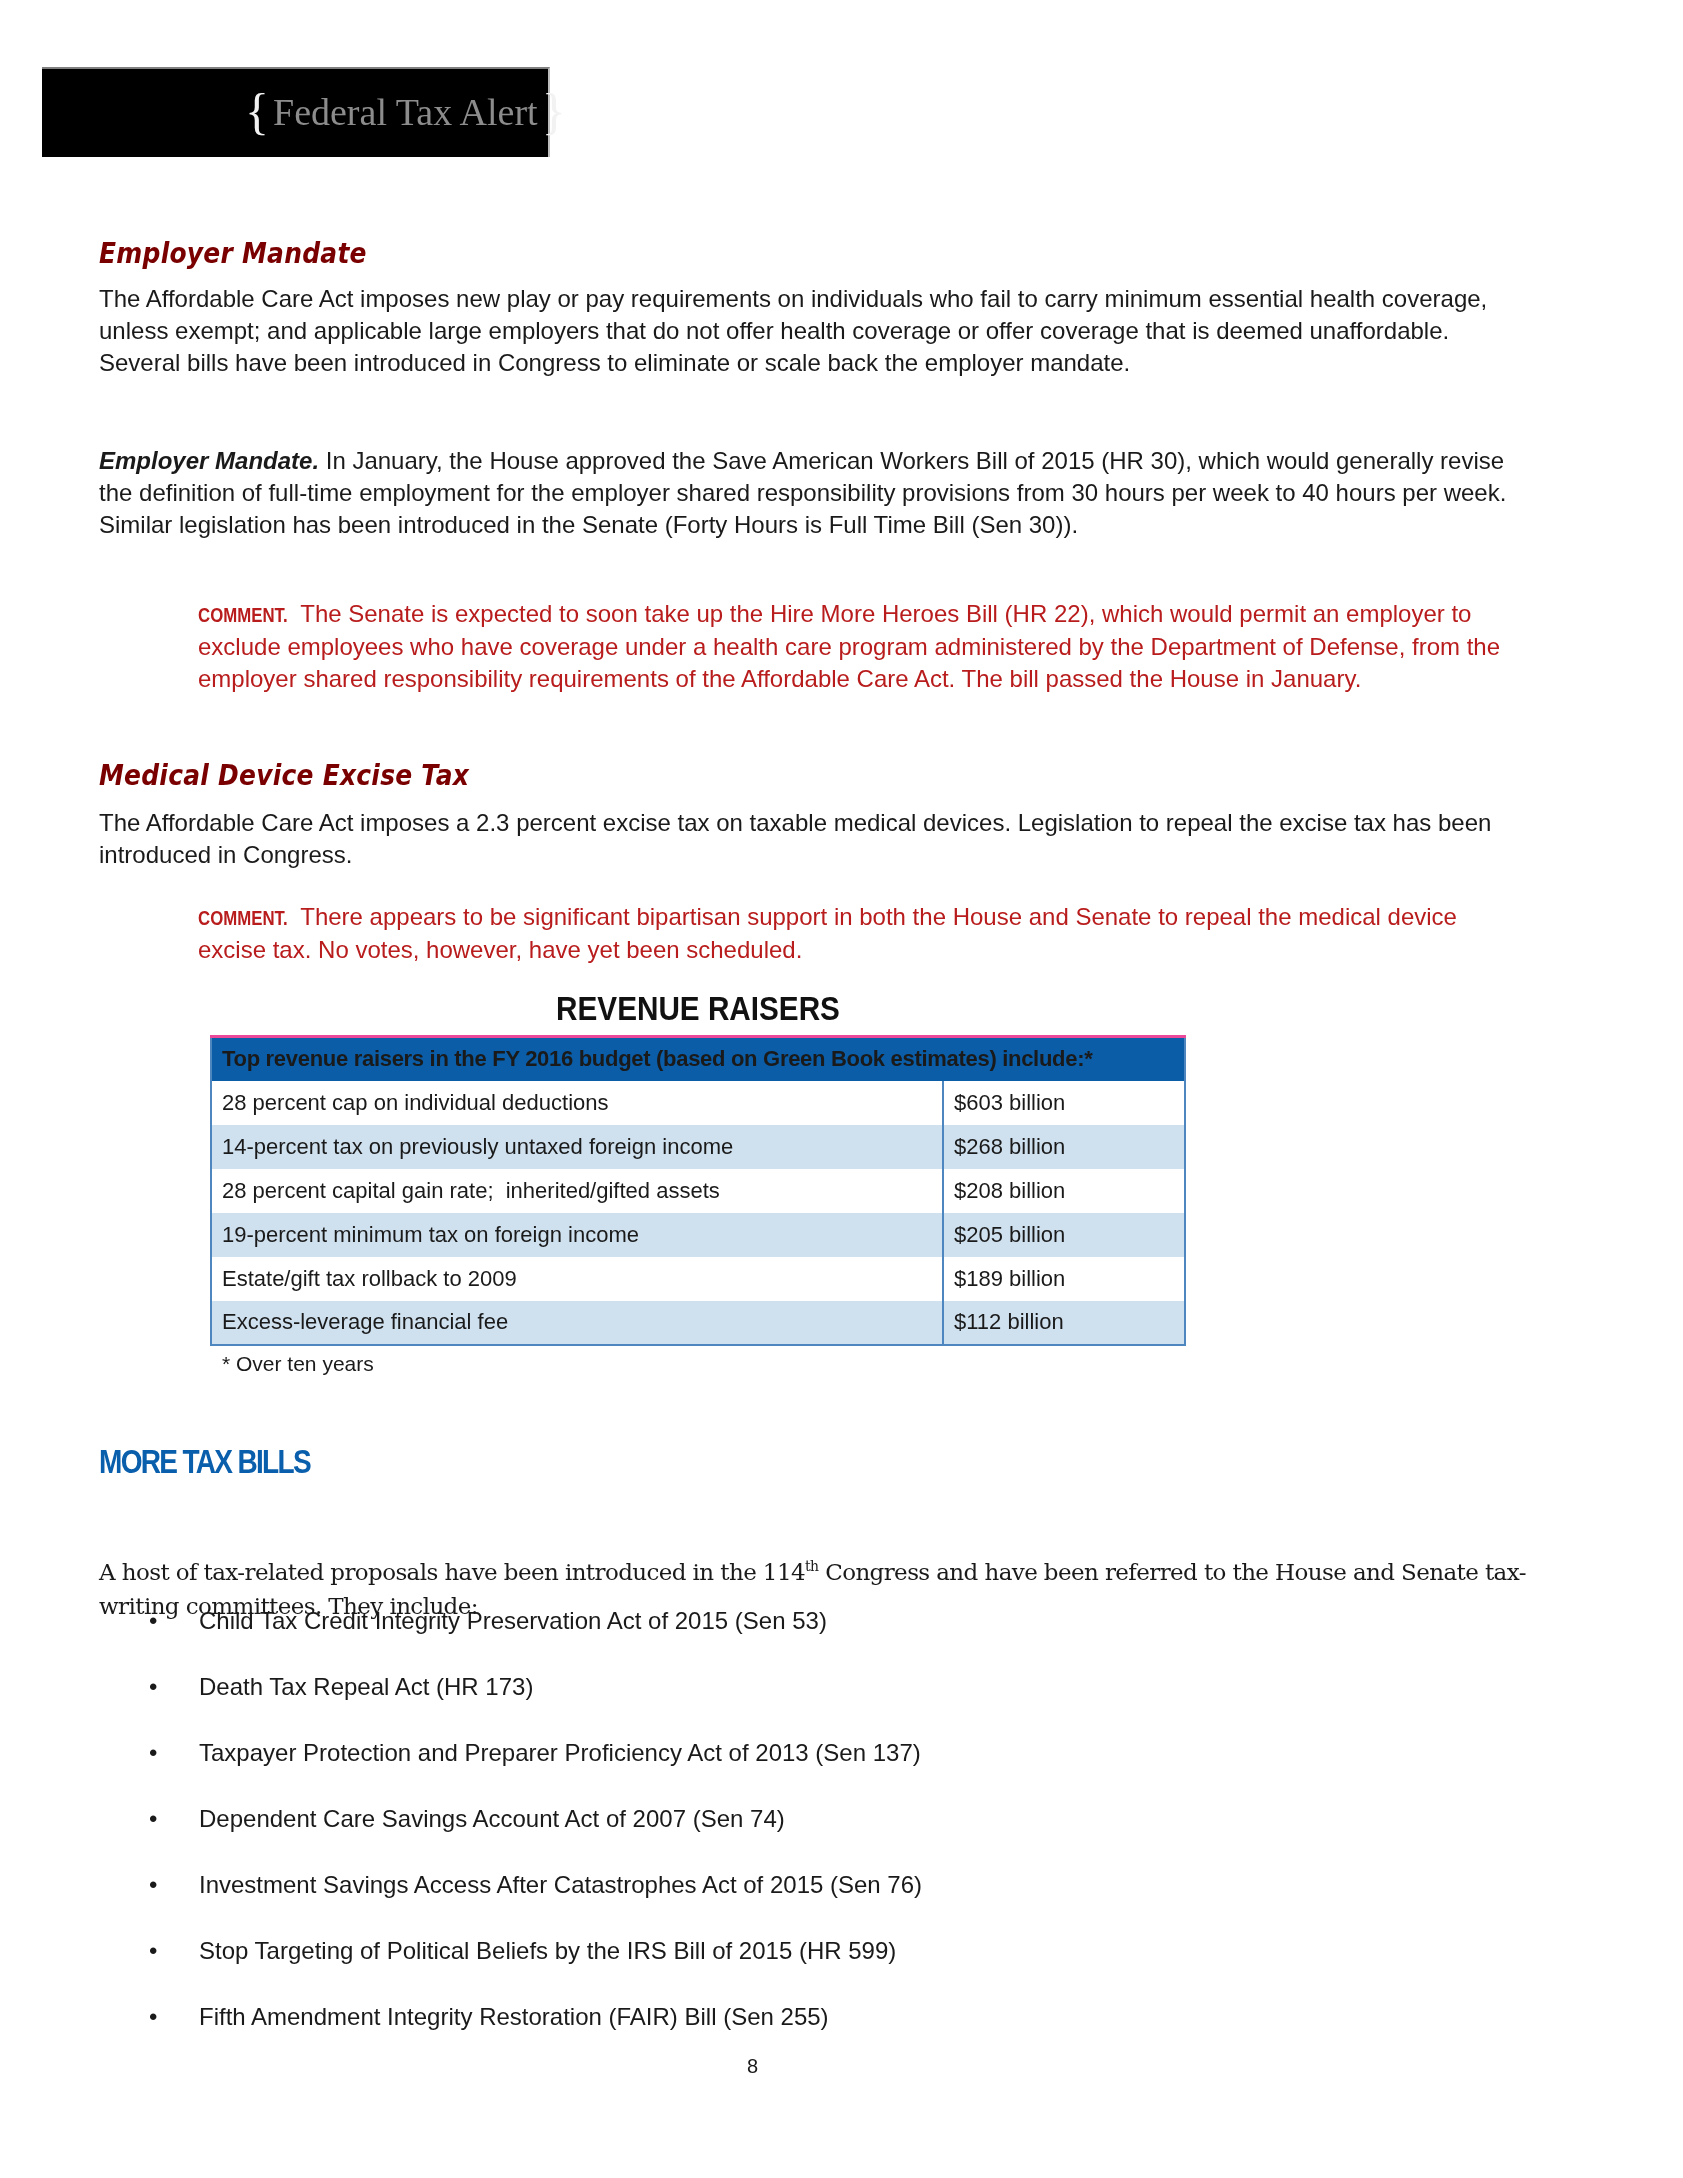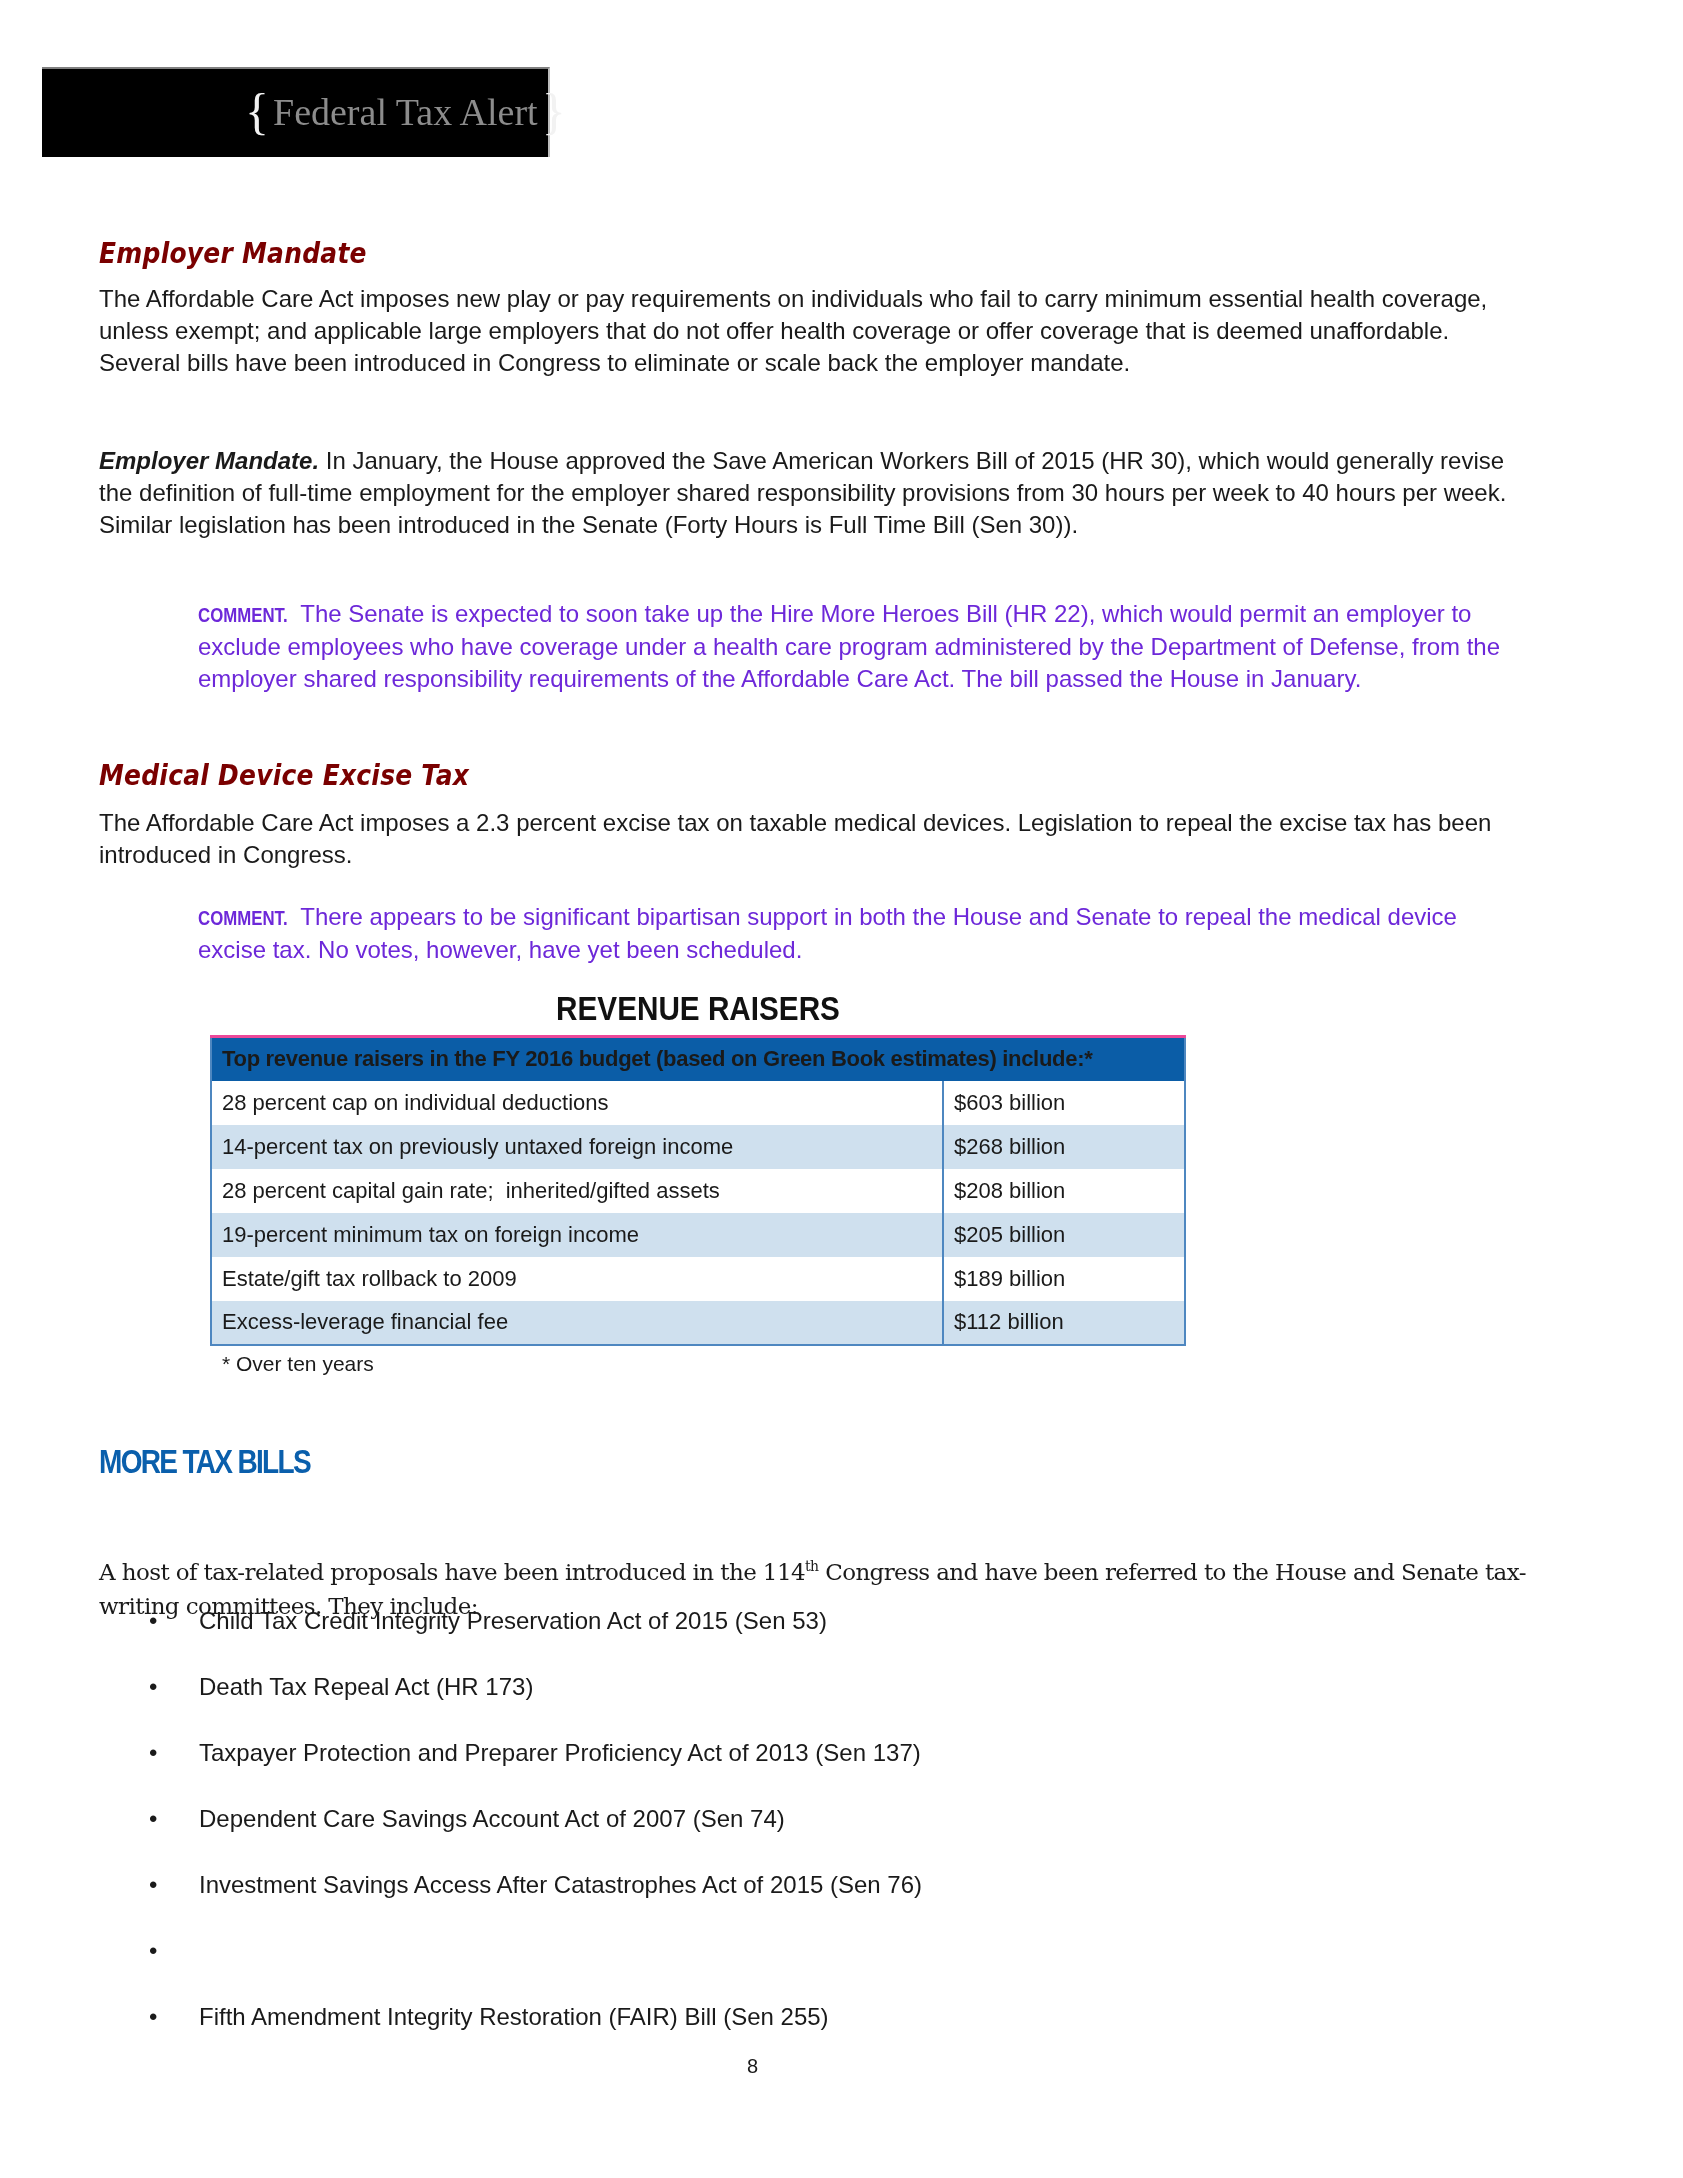--- a/index.html
+++ b/index.html
@@ -15,21 +15,21 @@
     .banner-brace { color: #f2f2f2; font-size: 50px; vertical-align: -3px; }
     .banner-title { color: #8c8c8c; padding: 0 4px; }
 
     
     .sec-head { left: 99px; font-family: "DejaVu Sans", sans-serif; font-style: italic; font-weight: bold;
                 color: #7a0000; font-size: 29px; letter-spacing: 0.3px; transform: scaleX(0.86); transform-origin: left center; }
 
     .para { left: 99px; width: 1445px; font-size: 24px; line-height: 32px; color: #1a1a1a; }
     .para b { font-weight: bold; font-style: italic; }
 
-    .comment { left: 198px; width: 1366px; font-size: 24px; line-height: 32px; color: #6d28d9; }
+    .comment { left: 198px; width: 1366px; font-size: 24px; line-height: 32px; color: #b91c1c; }
     .comment-label { font-family: "Liberation Sans", sans-serif; font-weight: bold; font-size: 21px;
                      display: inline-block; transform: scaleX(0.8); transform-origin: left center;
                      margin-right: -16px; letter-spacing: 0px; }
 
     
     .rev-title { left: 210px; width: 976px; top: 990px; text-align: center; font-weight: bold; font-size: 33px;
                  color: #111; transform: scaleX(0.9); }
     .rev-table { left: 210px; top: 1035px; width: 976px; border: 2px solid #4e87c0; box-sizing: border-box;
                  border-collapse: collapse; font-size: 22px; }
     .rev-head { background: #0b5da7; color: #ffffff; height: 44px; padding: 0 10px; font-weight: bold;
@@ -132,20 +132,21 @@
   <li>
       <span class="bullet">•</span>
       <span>Dependent Care Savings Account Act of 2007 (Sen 74)</span>
     </li>
   <li>
       <span class="bullet">•</span>
       <span>Investment Savings Access After Catastrophes Act of 2015 (Sen 76)</span>
     </li>
   <li>
       <span class="bullet">•</span>
+      <span>Stop Targeting of Political Beliefs by the IRS Bill of 2015 (HR 599)</span>
     </li>
   <li>
       <span class="bullet">•</span>
       <span>Fifth Amendment Integrity Restoration (FAIR) Bill (Sen 255)</span>
     </li>
 </ul>
 
 <div class="abs page-num">8</div>
 
 

